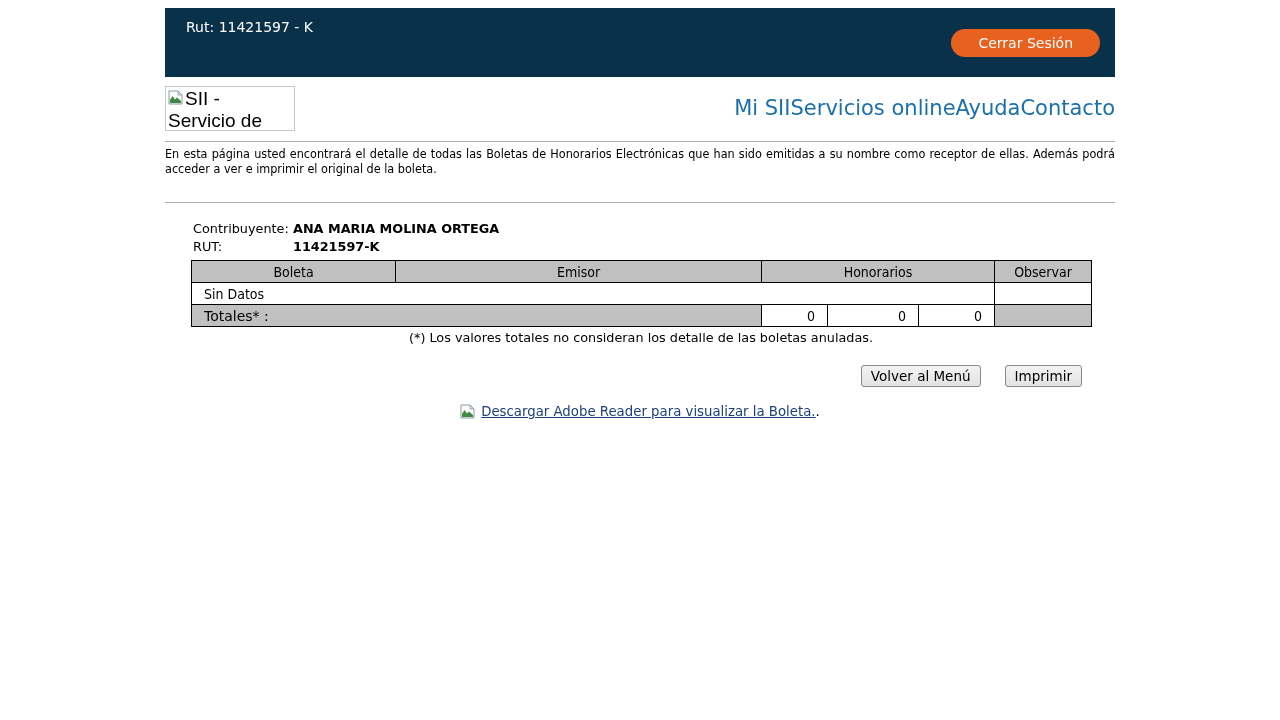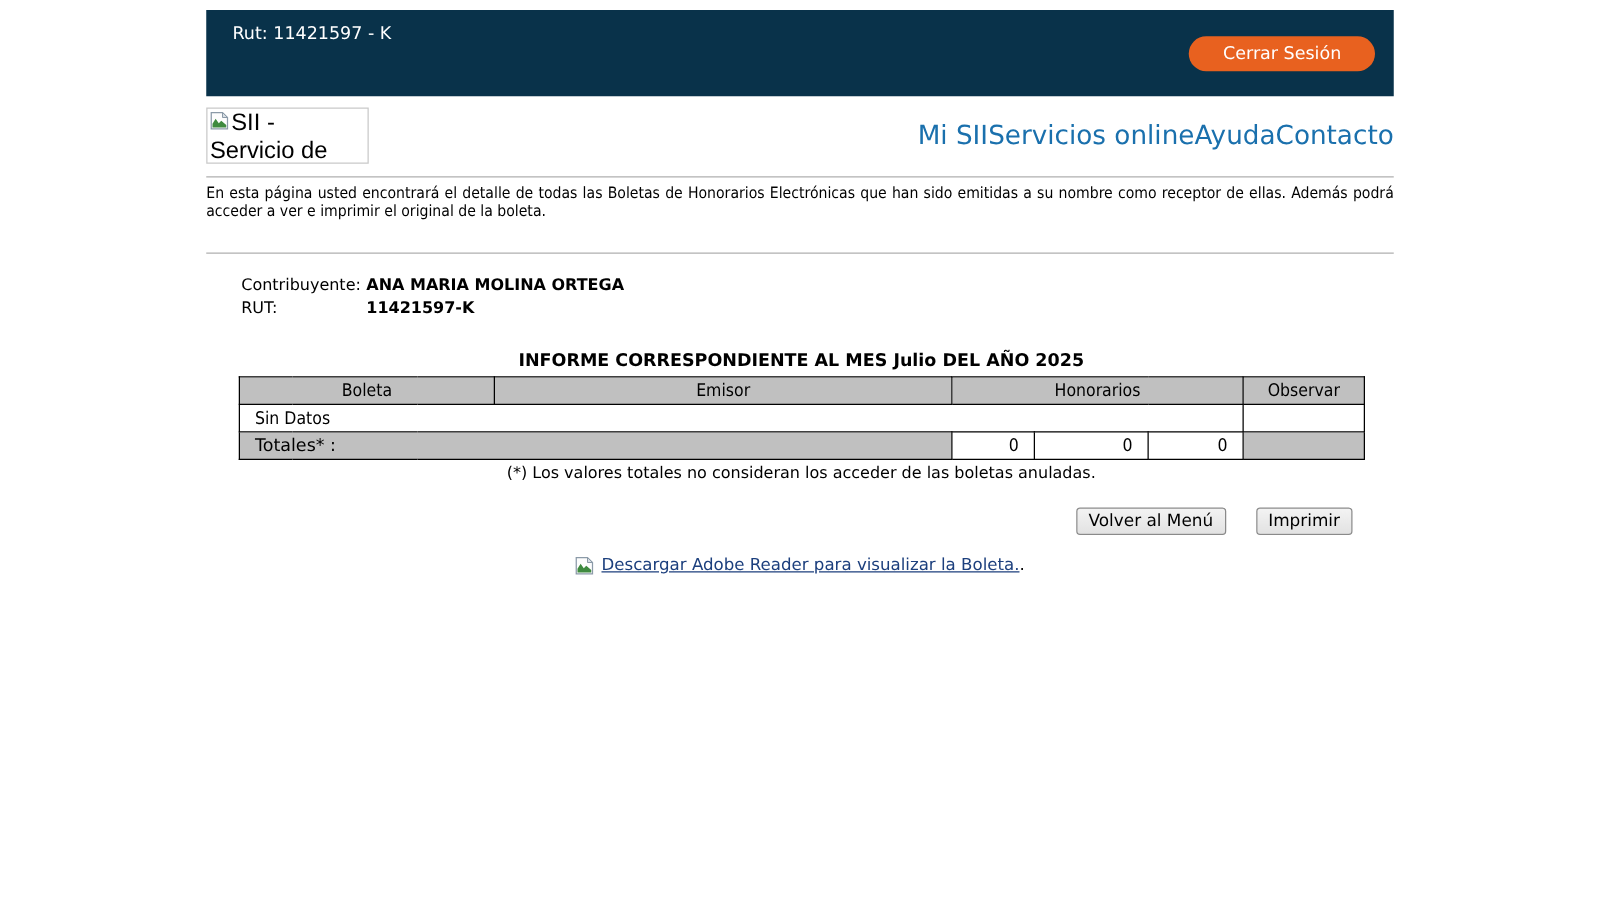--- a/index.html
+++ b/index.html
@@ -152,21 +152,20 @@
     <div class="taxpayer-row">
       <span class="taxpayer-label">Contribuyente:</span>
       <span class="taxpayer-value">ANA MARIA MOLINA ORTEGA</span>
     </div>
     <div class="taxpayer-row">
       <span class="taxpayer-label">RUT:</span>
       <span class="taxpayer-value">11421597-K</span>
     </div>
   </div>
 
-  <div class="report-title">INFORME CORRESPONDIENTE AL MES Julio DEL AÑO 2025</div>
   <table class="report">
     <colgroup>
       <col style="width:42px">
         <col style="width:30px">
         <col style="width:70px">
         <col style="width:62px">
       <col style="width:36px">
         <col style="width:232px">
         <col style="width:98px">
       <col style="width:66px">
@@ -187,21 +186,21 @@
     </tr>
     <tr>
       <td class="cell-totals-label" colspan="7">Totales* :</td>
       <td class="cell-total-num">0</td>
       <td class="cell-total-num">0</td>
       <td class="cell-total-num">0</td>
       <td class="cell-gray-blank"></td>
     </tr>
   </tbody>
     </table>
-  <div class="footnote">(*) Los valores totales no consideran los acceder de las boletas anuladas.</div>
+  <div class="footnote">(*) Los valores totales no consideran los detalle de las boletas anuladas.</div>
 
   <div class="actions">
     <button class="form-btn btn-gap-wide">Volver al Menú</button>
     <button class="form-btn">Imprimir</button>
   </div>
 
   <div class="adobe-row">
     <svg class="broken-img-icon" width="16" height="15" viewBox="0 0 16 15">
       <path d="M1 1 h9 l4 4 v9 h-13 z" fill="#fdfdfd" stroke="#8b9aa8" stroke-width="1"></path>
       <path d="M10 1 l4 4 h-4 z" fill="#d7dee4" stroke="#8b9aa8" stroke-width="0.8"></path>

